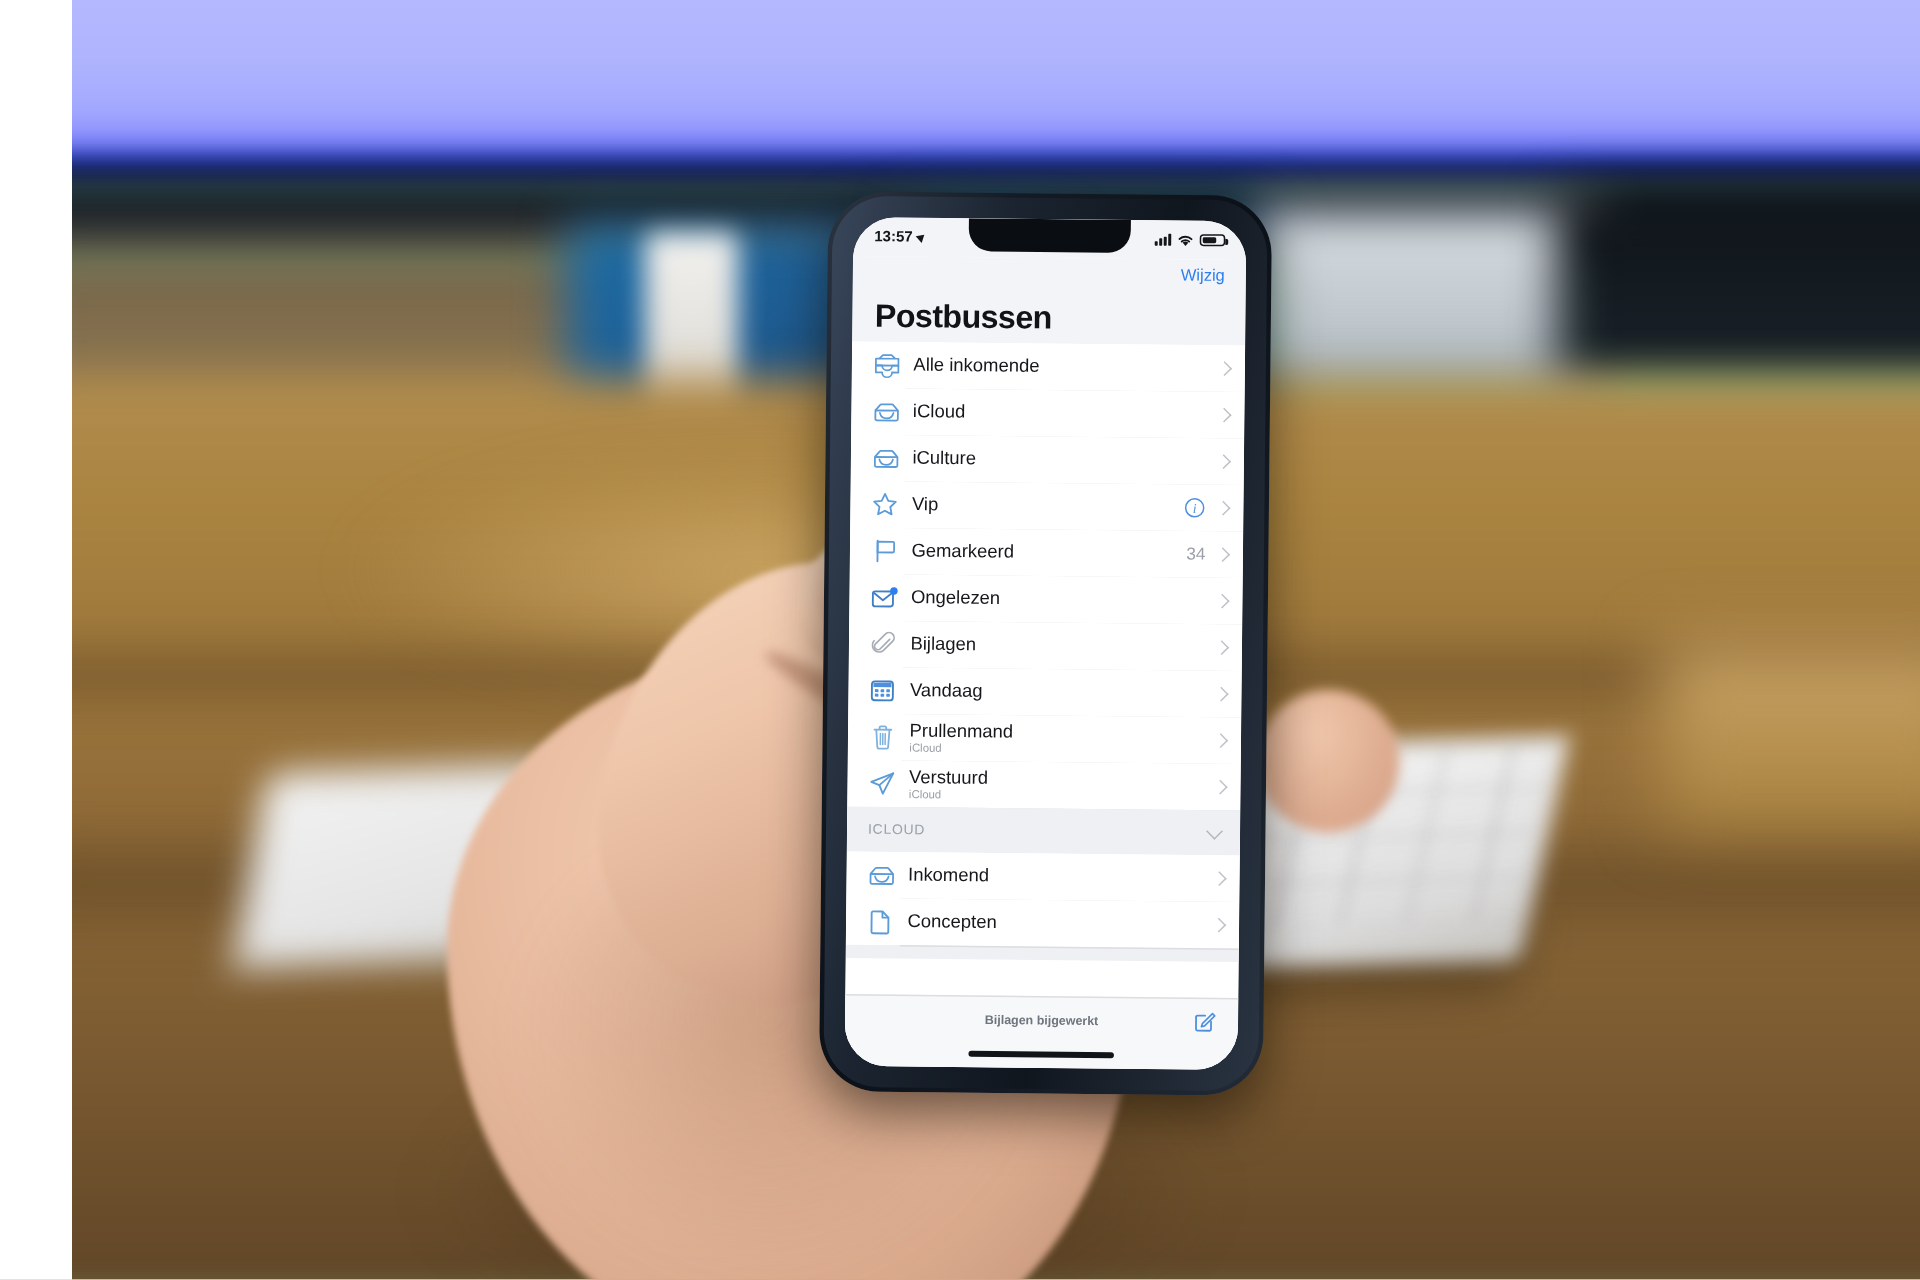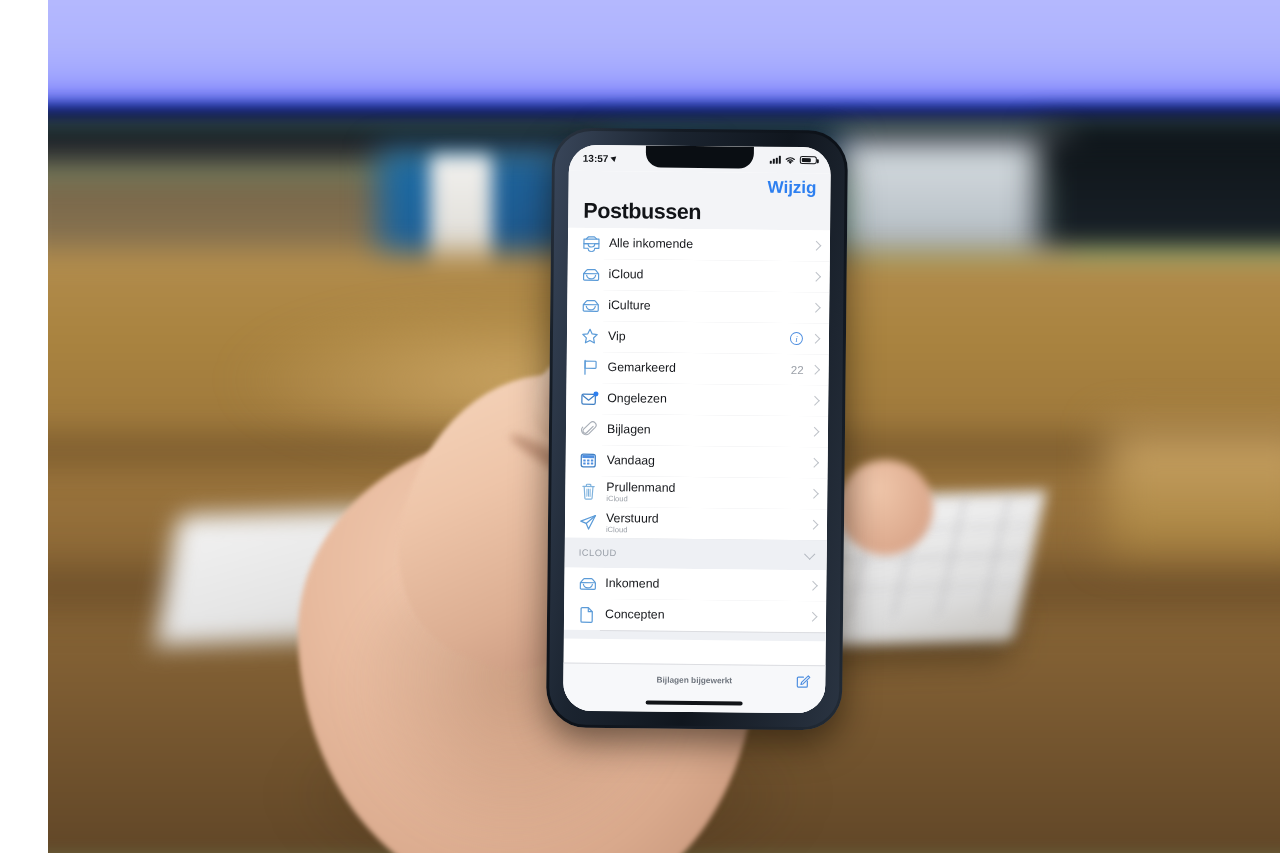--- a/index.html
+++ b/index.html
@@ -245,21 +245,21 @@
     top: 0; width: 108px; height: 22px;
     background: #0a0e13;
     border-radius: 0 0 15px 15px;
     z-index: 6;
   }
 
   
   #nav-area { top: 26px; height: 57px; background: #f3f4f7; }
   #edit-btn {
     position: absolute; right: 14px; top: 5px;
-    font-size: 17px; color: #2d7ff0; font-weight: 700;
+    font-size: 11px; color: #2d7ff0; font-weight: 400;
   }
   #page-title-el {
     position: absolute; left: 15px; bottom: 4px;
     font-size: 21.5px; font-weight: bold; color: #111317;
     letter-spacing: -0.4px;
   }
 
   
   #list-scroll { top: 83px; bottom: 0; overflow: hidden; background: #fff; }
   .row {
@@ -469,21 +469,21 @@
             <div class="row">
               <div class="row-icon">
                 <svg width="17" height="17" viewBox="0 0 17 17">
                   <path d="M3.4 1.6 V15.4" stroke="#5b9bd8" stroke-width="1.25" stroke-linecap="round" fill="none"></path>
                   <path d="M3.4 2.3 h10.2 a0.8 0.8 0 0 1 0.8 0.8 V8.6 a0.8 0.8 0 0 1 -0.8 0.8 H3.4 Z" fill="none" stroke="#5b9bd8" stroke-width="1.2" stroke-linejoin="round"></path>
                 </svg>
               </div>
               <div class="row-text">
                 <div class="row-label">Gemarkeerd</div>
               </div>
-              <div class="row-count">22</div>
+              <div class="row-count">34</div>
               <div class="chev"></div>
             </div>
             <div class="row">
               <div class="row-icon">
                 <svg width="19" height="16" viewBox="0 0 19 16">
                   <rect x="1.6" y="3.4" width="13.4" height="10" rx="1.6" fill="none" stroke="#3f7fc4" stroke-width="1.25"></rect>
                   <path d="M2.2 4.4 L8.3 9.3 L14.4 4.4" fill="none" stroke="#3f7fc4" stroke-width="1.2" stroke-linejoin="round"></path>
                   <circle cx="15.6" cy="3.1" r="2.5" fill="#2d7ff0"></circle>
                 </svg>
               </div>

